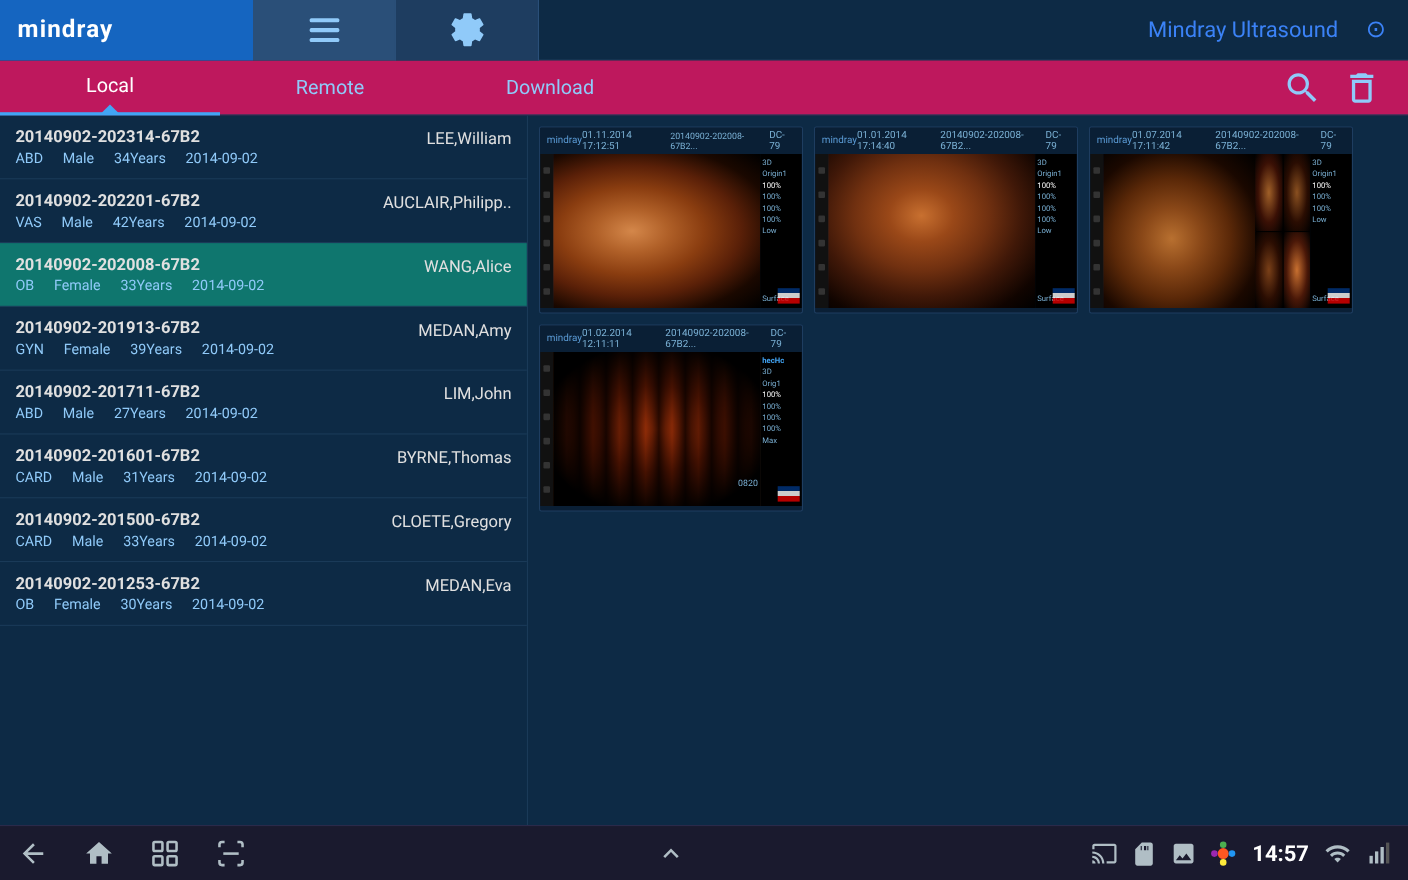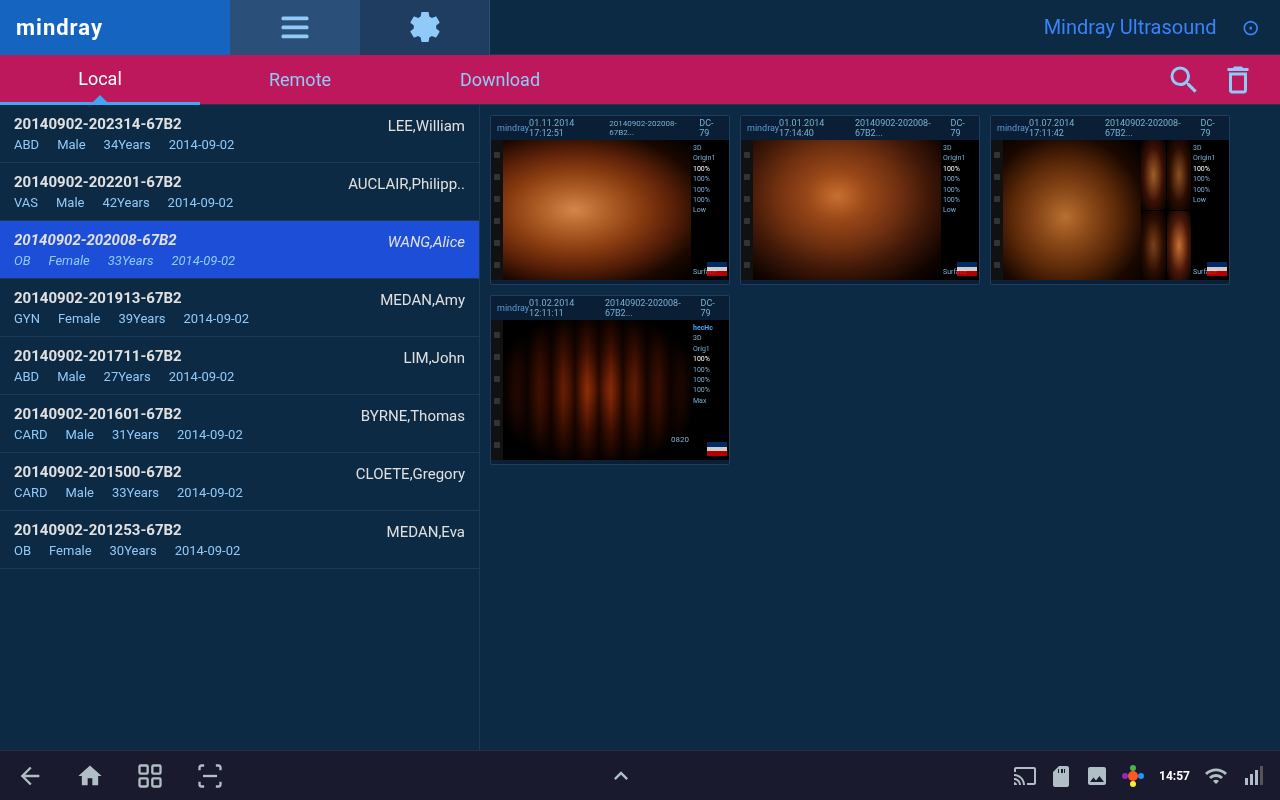--- a/index.html
+++ b/index.html
@@ -130,21 +130,21 @@
       min-width: 480px;
       overflow-y: auto;
       background: #0d2a45;
       border-right: 1px solid #1a3a58;
     }
     .list-item {
       padding: 10px 14px;
       border-bottom: 1px solid #1a3a58;
       cursor: pointer;
     }
-    .list-item.selected { background: #1d4ed8; font-style: italic; }
+    .list-item.selected { background: #0f766e; }
     .list-item-id {
       font-size: 15px;
       font-weight: bold;
       color: #e0e0e0;
       margin-bottom: 4px;
     }
     .list-item-meta {
       display: flex;
       gap: 18px;
       font-size: 13px;
@@ -285,21 +285,21 @@
       fill: #b0bec5;
     }
     .bottom-status {
       display: flex;
       align-items: center;
       gap: 12px;
       font-size: 13px;
       color: #b0bec5;
     }
     .time-display {
-      font-size: 12px;
+      font-size: 20px;
       font-weight: bold;
       color: #fff;
     }
     .status-icons {
       display: flex;
       align-items: center;
       gap: 8px;
     }
     .status-icon {
       width: 28px;

